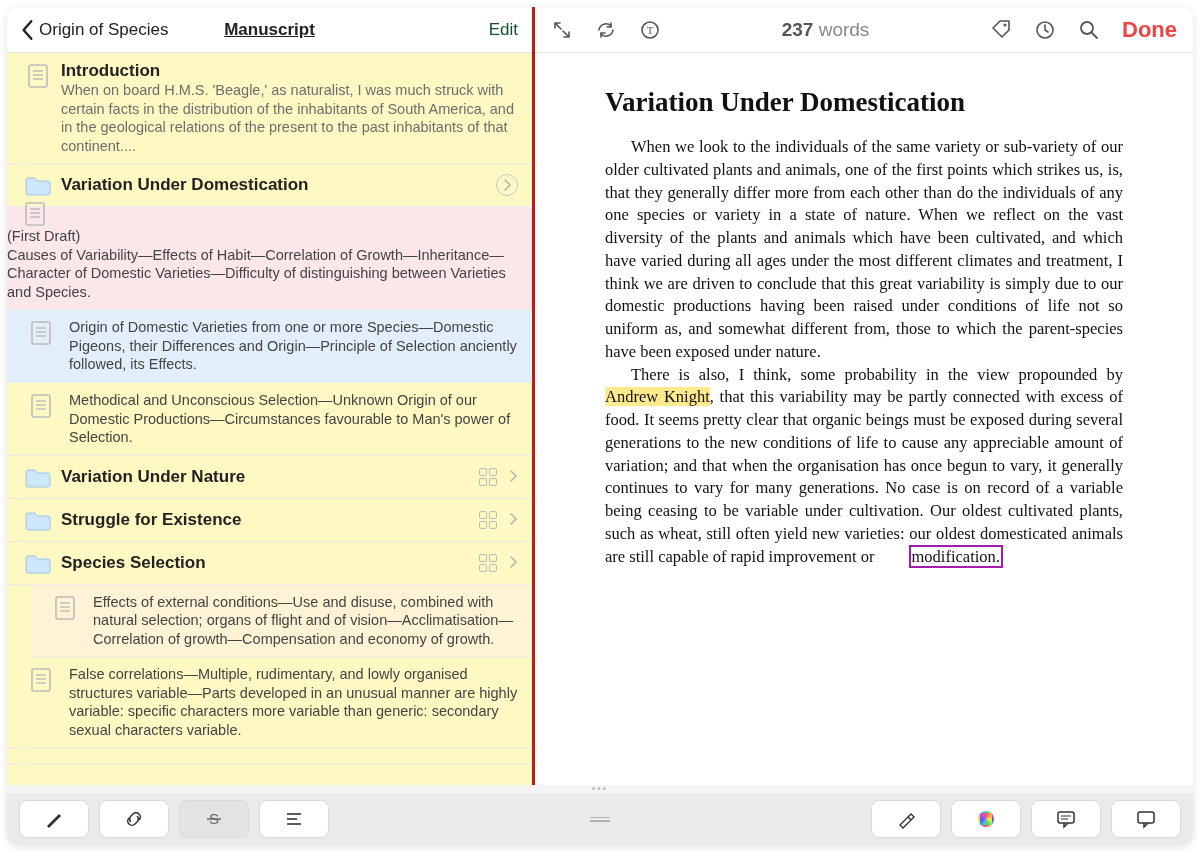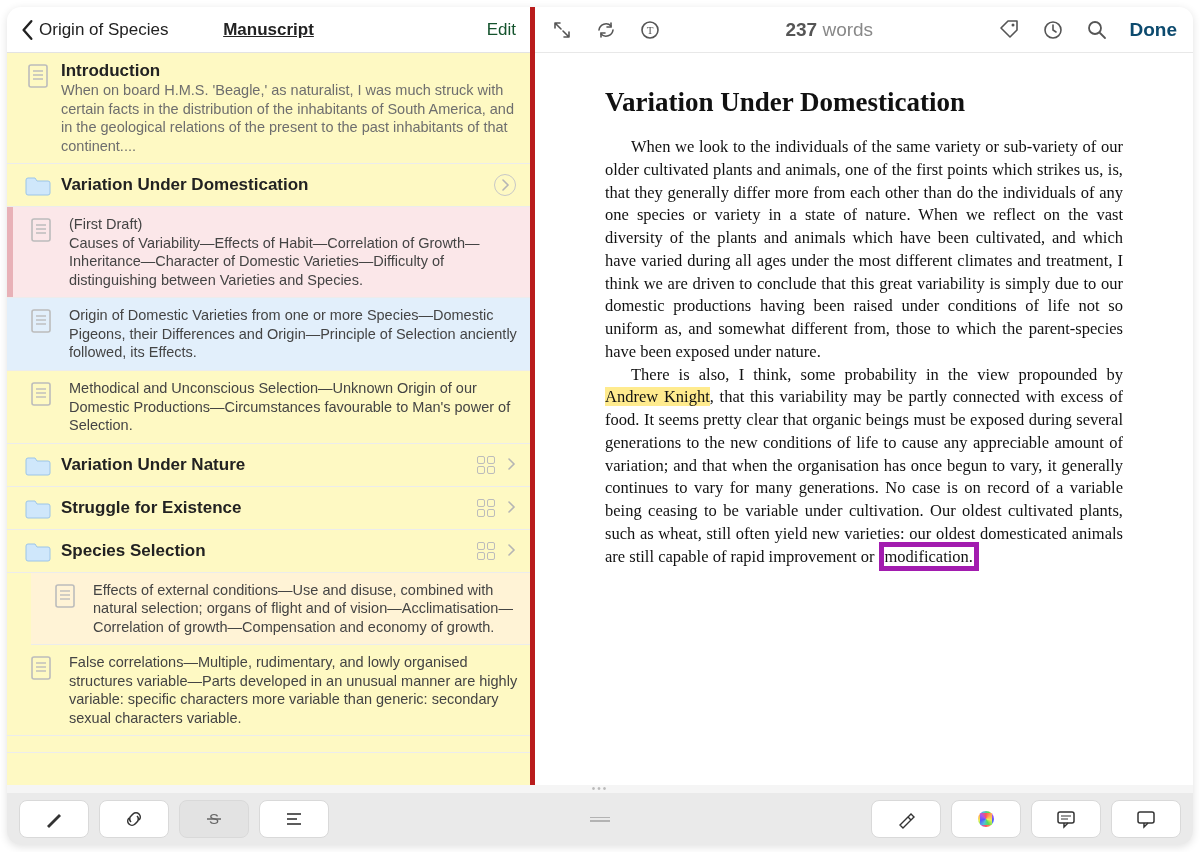--- a/index.html
+++ b/index.html
@@ -4,62 +4,62 @@
 <style>
   * { box-sizing: border-box; margin: 0; padding: 0; }
   html, body { width: 1200px; height: 852px; overflow: hidden; font-family: -apple-system, "Helvetica Neue", Arial, sans-serif; }
   .app {
     width: 1186px; height: 838px; margin: 7px; border-radius: 14px;
     background: #f5f5f5; display: flex; flex-direction: column;
     box-shadow: 0 2px 8px rgba(0,0,0,0.12);
     overflow: hidden;
   }
   .main { flex: 1; display: flex; min-height: 0; }
-  .left { width: 528px; display: flex; flex-direction: column; background:#fff; border-right:5px solid #b91c1c;}
+  .left { width: 528px; display: flex; flex-direction: column; background:#fff; border-right:3px solid #b91c1c;}
   .right { flex:1; display:flex; flex-direction:column; background:#fff;}
   .titlebar { height:46px; display:flex; align-items:center; padding:0 14px; border-bottom:1px solid #e3e3e3; position:relative;}
   .back { display:flex; align-items:center; color:#222; font-size:17px; cursor:pointer;}
   .back svg { width:14px; height:22px; margin-right:4px;}
   .title-center { position:absolute; left:0; right:0; text-align:center; font-weight:600; font-size:17px; color:#222; pointer-events:none;text-decoration:underline;}
   .edit { margin-left:auto; font-size:17px; color:#14532d; cursor:pointer;}
   .list { flex:1; overflow-y:hidden; background:#fef9c3;}
   .row { display:flex; padding:8px 14px 8px 8px; border-bottom:1px solid #ececec;}
   .row .iconcol { width:46px; display:flex; align-items:flex-start; justify-content:center; padding-top:2px;}
   .row .content { flex:1; min-width:0;}
   .row .disclose { width:22px; display:flex; align-items:center; justify-content:center;}
   .row .heading { font-weight:600; font-size:17px; color:#222;}
   .row .body { font-size:14.5px; color:#6e6e6e; line-height:1.28;}
   .folder-row { align-items:center; padding:10px 14px 10px 8px;}
   .folder-row .heading { font-size:17px; font-weight:600;}
-  .sel-red { background:#fbe7e9;}
+  .sel-red { background:#fbe7e9;flex-direction:column;}
   .sel-red .iconcol-tab { background:#e8b1b7;}
   .sel-blue { background:#e2effb;}
   .sel-yellow { background:#fff3d6;margin-left:24px;}
   .iconcol-tab { width:6px; align-self:stretch; margin:-8px 0; }
   .row-sub { padding:8px 10px 8px 0;}
   .row-sub .iconcol { width:56px;}
   .doc-ic { width:22px; height:26px; }
   .folder-ic { width:26px; height:20px;}
   .grid-ic { display:inline-flex; flex-wrap:wrap; width:20px; height:20px;}
   .grid-ic span{ width:8px;height:8px;border:1.5px solid #bcbcbc; border-radius:2px; margin:1px;}
   .chev-c { width:22px; height:22px; border:1.5px solid #c7c7c7; border-radius:50%; display:flex; align-items:center; justify-content:center;}
   .chev-c svg, .chev svg { width:10px; height:12px;}
   
   .r-toolbar { height:46px; display:flex; align-items:center; padding:0 16px; gap:22px; border-bottom:1px solid #e8e8e8; font-size:16px; color:#3b3b3b;}
   .r-toolbar .spacer { flex:1;}
   .r-toolbar .ic { width:22px; height:22px; display:flex; align-items:center; justify-content:center; cursor:pointer; color:#555;}
   .wc { font-size:19px; color:#888; white-space:nowrap;}
   .wc b { color:#555; font-weight:600;}
-  .done { font-weight:600; font-size:19px; color:#0c4a6e;text-align:center;}
+  .done { font-weight:600; font-size:22px; color:#ef4444;text-align:center;}
   .editor { flex:1; padding:34px 70px 10px 70px; overflow:hidden;}
   .editor h1 { font-family: Georgia, "Times New Roman", serif; font-size:27px; font-weight:700; color:#111; margin-bottom:18px;}
   .editor p { font-family: Georgia, "Times New Roman", serif; font-size:16.5px; line-height:1.38; color:#111; text-align:justify;}
   .editor p .indent { display:inline-block; width:26px;}
   .hl { background:#ffeb8e;}
-  .boxed { border:5px solid #a21caf; padding:0 1px;}
+  .boxed { border:2px solid #a21caf; padding:0 1px;margin-left:30px;}
   
   .divider { height:8px; display:flex; align-items:center; justify-content:center; background:#f5f5f5;}
   .divider span{ font-size:10px; letter-spacing:2px; color:#bbb; line-height:1;}
   
   .bottombar { height:52px; background:#eaeaea; display:flex; align-items:center; padding:0 12px; gap:10px;}
   .bottombar .center-grip { flex:1; display:flex; align-items:center; justify-content:center;}
   .bottombar .center-grip span{ width:20px; border-top:1.5px solid #b3b3b3; border-bottom:1.5px solid #b3b3b3; height:5px; display:block; position:relative;}
   .bottombar .center-grip span::after{content:"";position:absolute;left:0;right:0;top:2px;border-top:1.5px solid #b3b3b3;}
   .tb-btn { width:70px; height:38px; background:#fff; border:1px solid #d9d9d9; border-radius:8px; display:flex; align-items:center; justify-content:center; cursor:pointer;}
   .tb-btn.active { background:#e3e3e3;}

